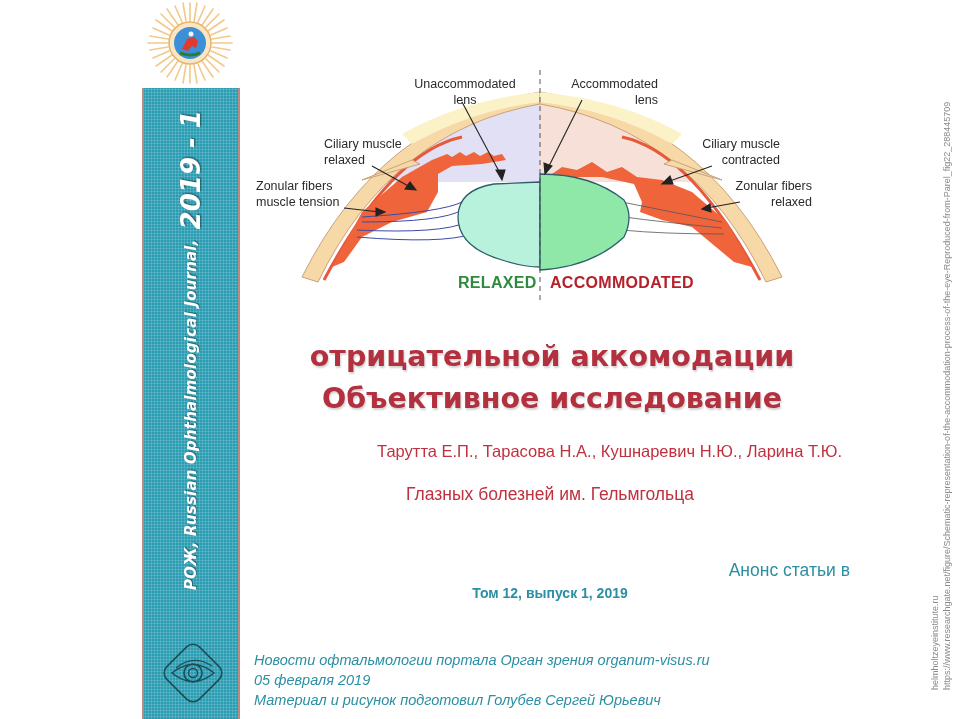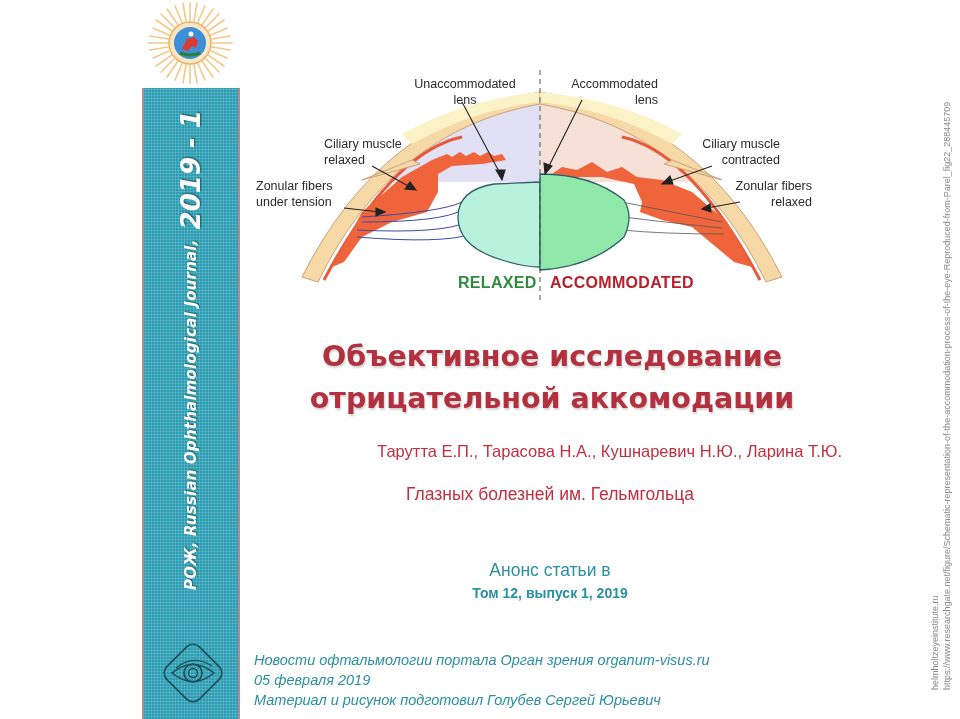--- a/index.html
+++ b/index.html
@@ -59,21 +59,21 @@
     font-family: "Liberation Sans", sans-serif; font-size: 16.5px; color: #c0303f;
   }
   .institution {
     position: absolute; left: 250px; top: 482px; width: 600px; text-align: center;
     font-family: "Liberation Sans", sans-serif; font-size: 17.5px; line-height: 24px; color: #c0303f;
   }
   .announce {
     position: absolute; left: 250px; top: 558px; width: 600px; text-align: center;
     color: #2b8fa3; font-family: "Liberation Sans", sans-serif;
   }
-  .announce .a1 { font-size: 17.5px; line-height: 24px; display: block; }
+  .announce .a1 { font-size: 17.5px; line-height: 24px; display: block; text-align: right; }
   .announce .a2 { font-size: 17.5px; line-height: 26px; display: block; font-weight: bold; color: #23899d; }
   .announce .a3 { font-size: 14px; line-height: 22px; display: block; font-weight: bold; }
 
   .footer {
     position: absolute; left: 254px; top: 650px; width: 600px;
     font-family: "Liberation Sans", sans-serif; font-style: italic; font-size: 14.5px;
     line-height: 20px; color: #2b8fa3;
   }
   .footer div { white-space: nowrap; }
 
@@ -216,33 +216,33 @@
   <div class="diag-label" style="left:62px; top:74px;">
     <div>Ciliary muscle</div>
     <div>relaxed</div>
   </div>
   <div class="diag-label right" style="left:390px; top:74px; width:128px;">
     <div>Ciliary muscle</div>
     <div>contracted</div>
   </div>
   <div class="diag-label" style="left:-6px; top:116px;">
     <div>Zonular fibers</div>
-    <div>under tension</div>
+    <div>muscle tension</div>
   </div>
   <div class="diag-label right" style="left:440px; top:116px; width:110px;">
     <div>Zonular fibers</div>
     <div>relaxed</div>
   </div>
   <div class="state-label" style="left:196px; top:212px; color:#2e8b3e;">RELAXED</div>
   <div class="state-label" style="left:288px; top:212px; color:#b5202a;">ACCOMMODATED</div>
 </div>
 
 <div class="title">
+  <div>отрицательной аккомодации</div>
   <div>Объективное исследование</div>
-  <div>отрицательной аккомодации</div>
 </div>
 
 <div class="authors">Тарутта Е.П., Тарасова Н.А., Кушнаревич Н.Ю., Ларина Т.Ю.</div>
 
 <div class="institution">
   <div>Глазных болезней им. Гельмгольца</div>
 </div>
 
 <div class="announce">
   <span class="a1">Анонс статьи в</span>

